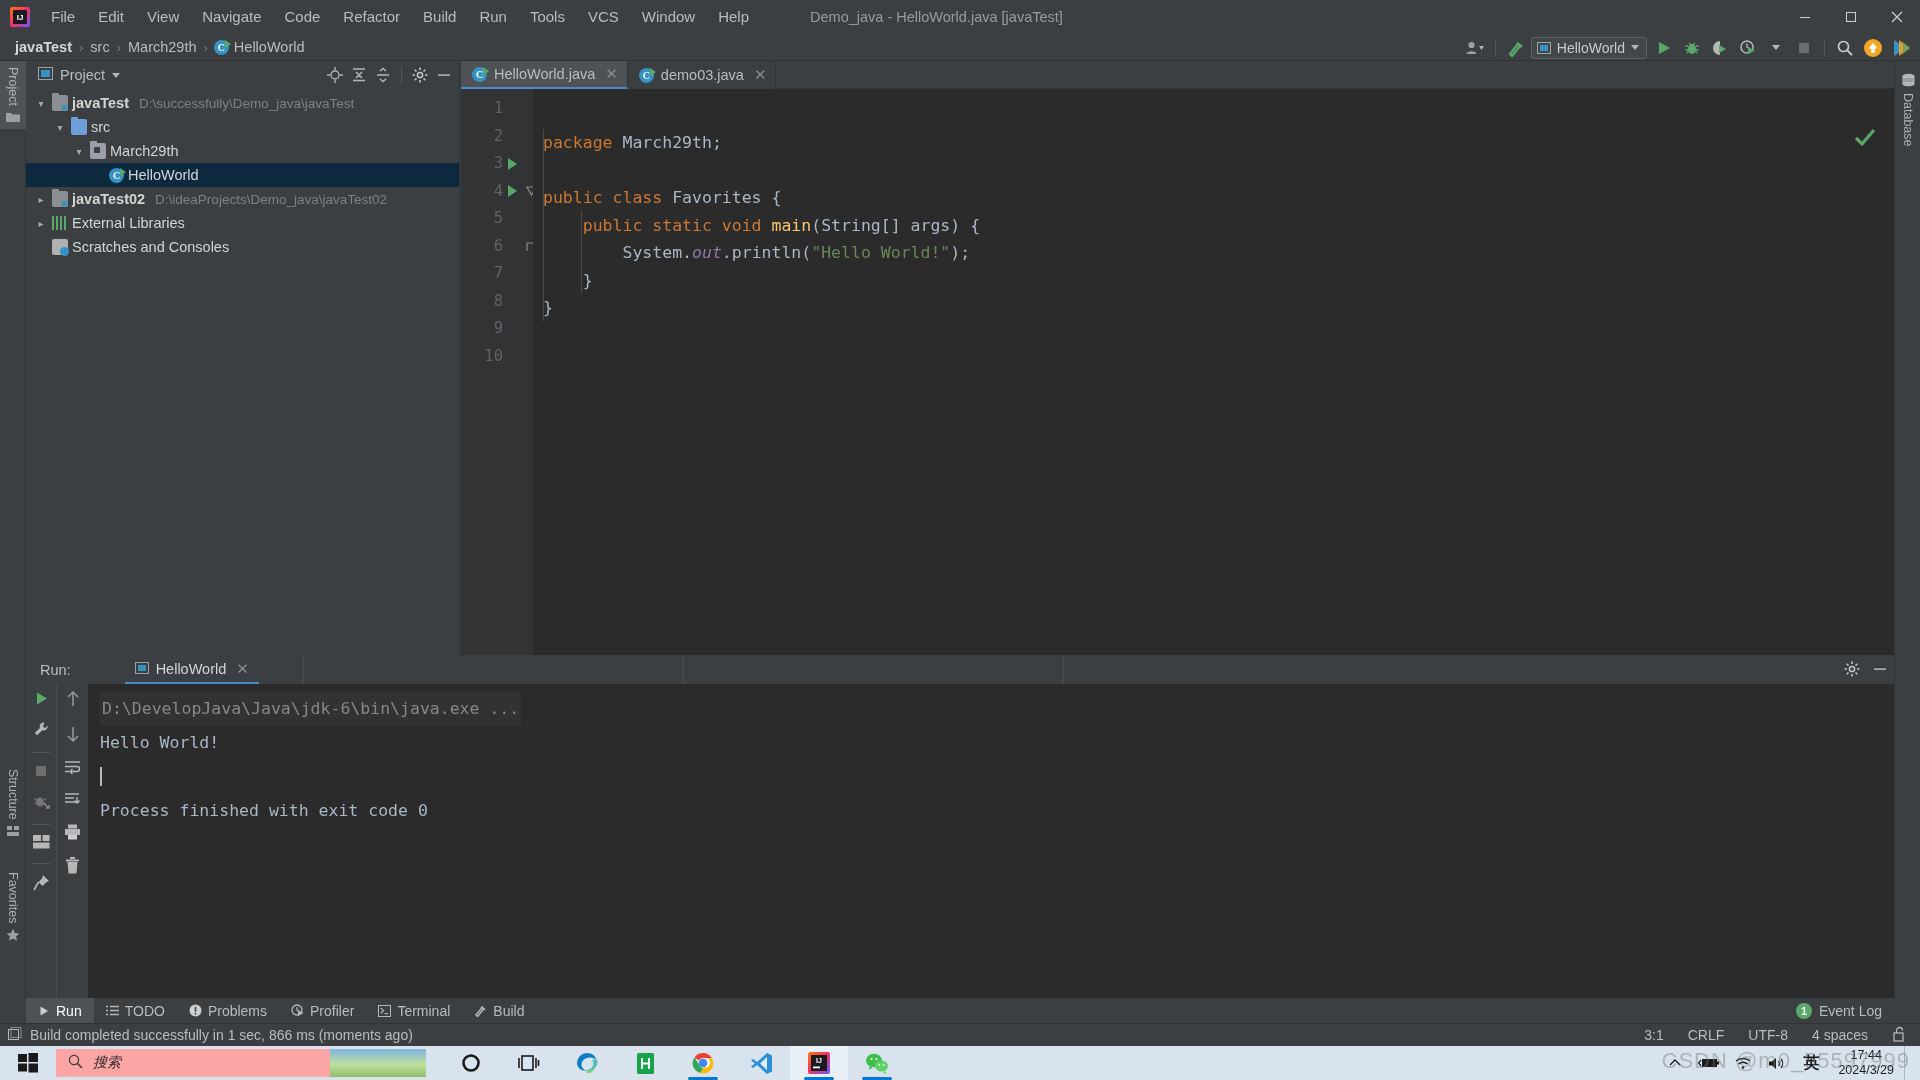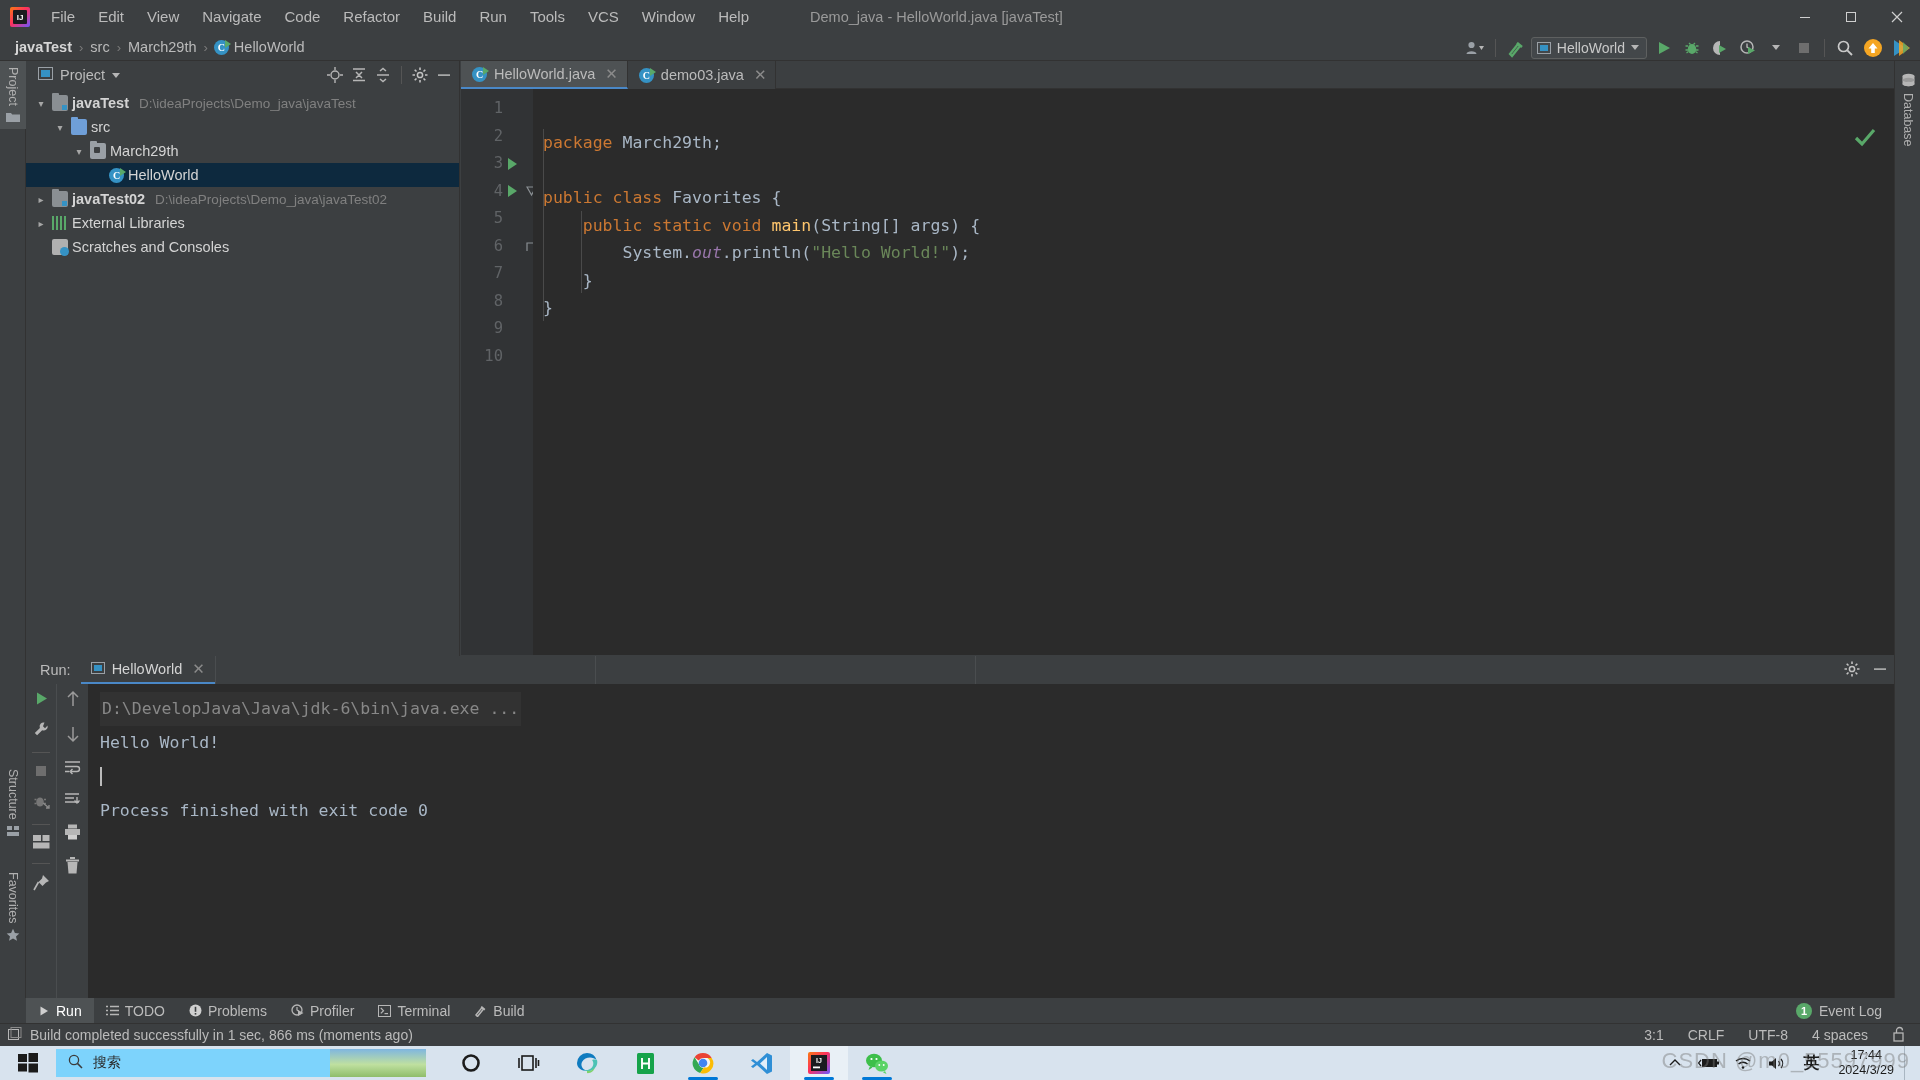--- a/index.html
+++ b/index.html
@@ -176,21 +176,21 @@
   .inspect-check { position: absolute; right: 18px; top: 38px; color: #59a869; font-size: 19px; font-weight: bold; }
   .code-bottom-divider { position:absolute; left:0; bottom:0; width:100%; height:1px; background:#3c3f41; }
 
   
   .runpanel {
     position: absolute; left: 26px; top: 656px; width: 1868px; height: 342px;
     background: #3c3f41;
   }
   .run-header {
     height: 28px; background: #3c3f41; display: flex; align-items: center;
-    color: #bbbbbb; font-size: 14.5px; position: relative;
+    color: #bbbbbb; font-size: 14.5px; position: relative; gap: 44px;
   }
   .run-label { padding: 0 10px 0 14px; }
   .run-tab {
     display: flex; align-items: center; gap: 7px; height: 28px; padding: 0 10px;
     border-bottom: 2px solid #4a88c7; color: #d4d4d4;
   }
   .run-hdr-fill { flex:1; height:28px; display:flex; }
   .run-hdr-seg { border-left: 1px solid #4a4d4f; }
   .run-hdr-actions { position:absolute; right: 6px; display: flex; align-items: center; gap: 12px; }
 
@@ -235,22 +235,22 @@
   .sb-left { display:flex; align-items:center; gap:8px; padding-left: 8px; }
   .sb-right { margin-left:auto; display:flex; align-items:center; gap:24px; padding-right: 14px; }
 
   
   .taskbar {
     position: absolute; left: 0; top: 1046px; width: 1920px; height: 34px;
     background: #d8e3ee; display: flex; align-items: center;
   }
   .tb-start { width: 56px; height: 34px; display:flex;align-items:center;justify-content:center; }
   .tb-search {
-    width: 370px; height: 28px; background: #7dd3fc; display: flex; align-items: center;
-    gap: 10px; padding-left: 12px; color: #2b2b2b; font-size: 14px; position: relative; overflow: hidden;
+    width: 370px; height: 28px; background: #fca5a5; display: flex; align-items: center;
+    gap: 10px; padding-left: 12px; color: #2b2b2b; font-size: 14px; position: relative; overflow: hidden; font-style: italic;
   }
   .tb-search-img {
     position:absolute; right:0; top:0; width: 96px; height: 28px;
     background: linear-gradient(180deg,#7fb6e0 0%,#bfe0a0 55%,#8fbd6a 100%);
   }
   .tb-icons { display: flex; align-items: center; gap: 0; margin-left: 16px; }
   .tb-ico { width: 58px; height: 34px; display:flex;align-items:center;justify-content:center; position: relative; }
   .tb-ico.running::after { content:""; position:absolute; bottom:0; left:14px; width:30px; height:3px; background:#0078d7; border-radius:2px; }
   .tb-ico.active { background: rgba(255,255,255,0.45); }
   .tray { margin-left:auto; display:flex; align-items:center; gap:0; padding-right: 6px; }
@@ -481,21 +481,21 @@
               <rect x="2" y="7.4" width="12" height="1.4" fill="#c2c2c2"></rect>
             </svg>
         </div>
       </div>
     </div>
     <div class="tree" id="tree">
         <div class="tree-row" style="padding-left: 8px;">
           <span class="arrow">▾</span>
           <span class="ico ico-module"></span>
           <span class="tree-label bold">javaTest</span>
-          <span class="tree-path">D:\ideaProjects\Demo_java\javaTest</span>
+          <span class="tree-path">D:\successfully\Demo_java\javaTest</span>
         </div>
         <div class="tree-row" style="padding-left: 27px;">
           <span class="arrow">▾</span>
           <span class="ico ico-folder"></span>
           <span class="tree-label">src</span>
         </div>
         <div class="tree-row" style="padding-left: 46px;">
           <span class="arrow">▾</span>
           <span class="ico ico-src"></span>
           <span class="tree-label">March29th</span>

